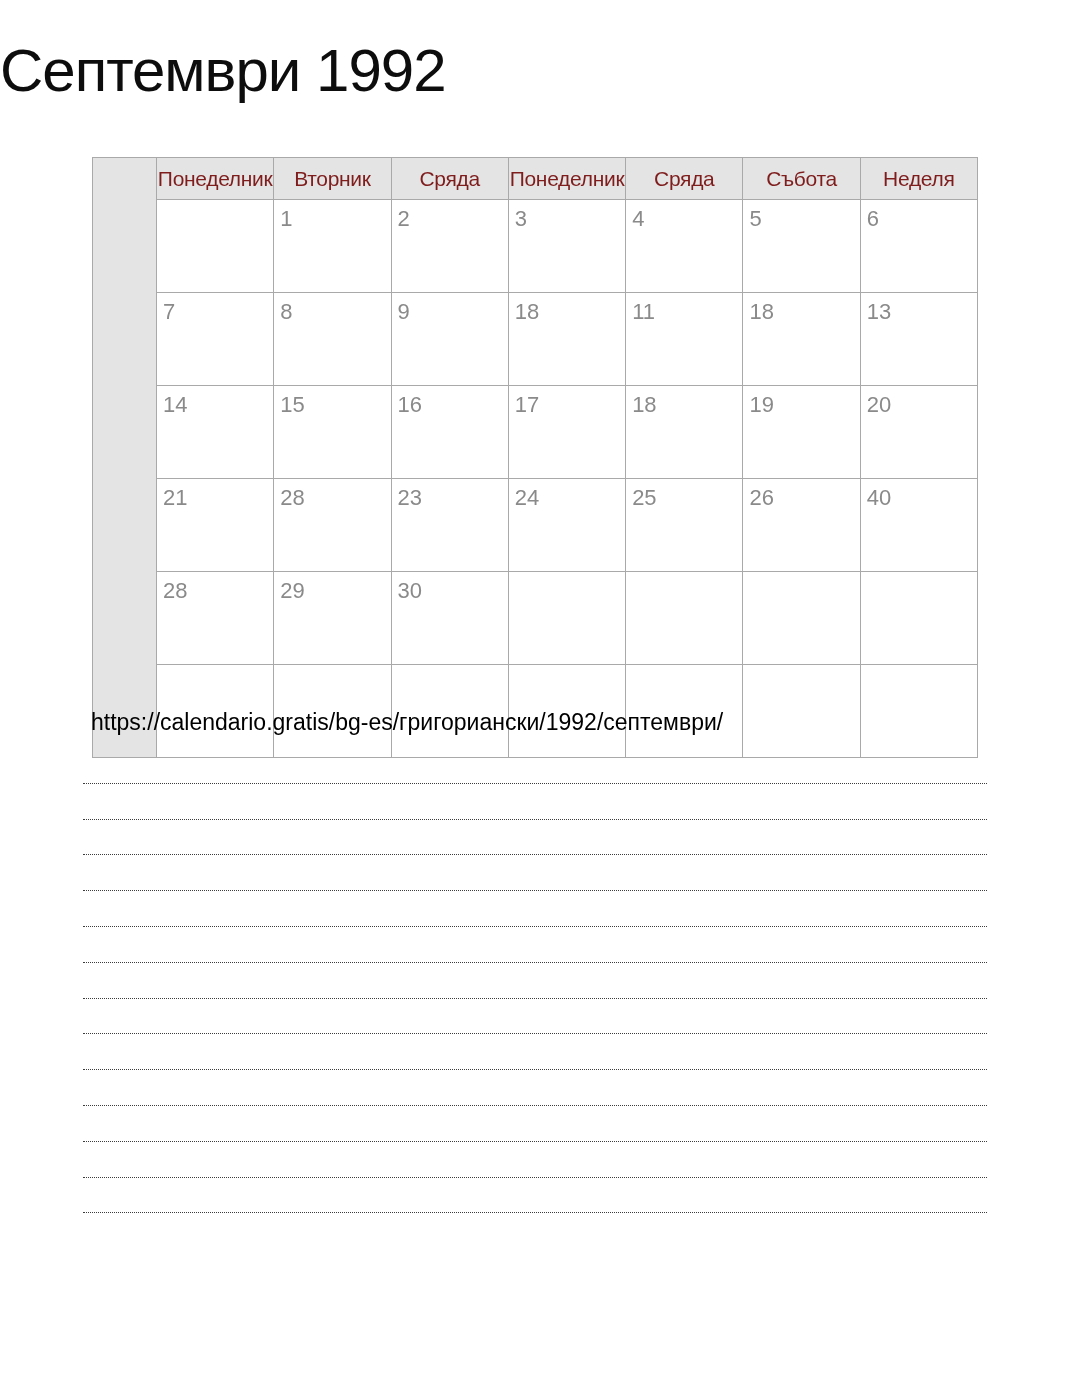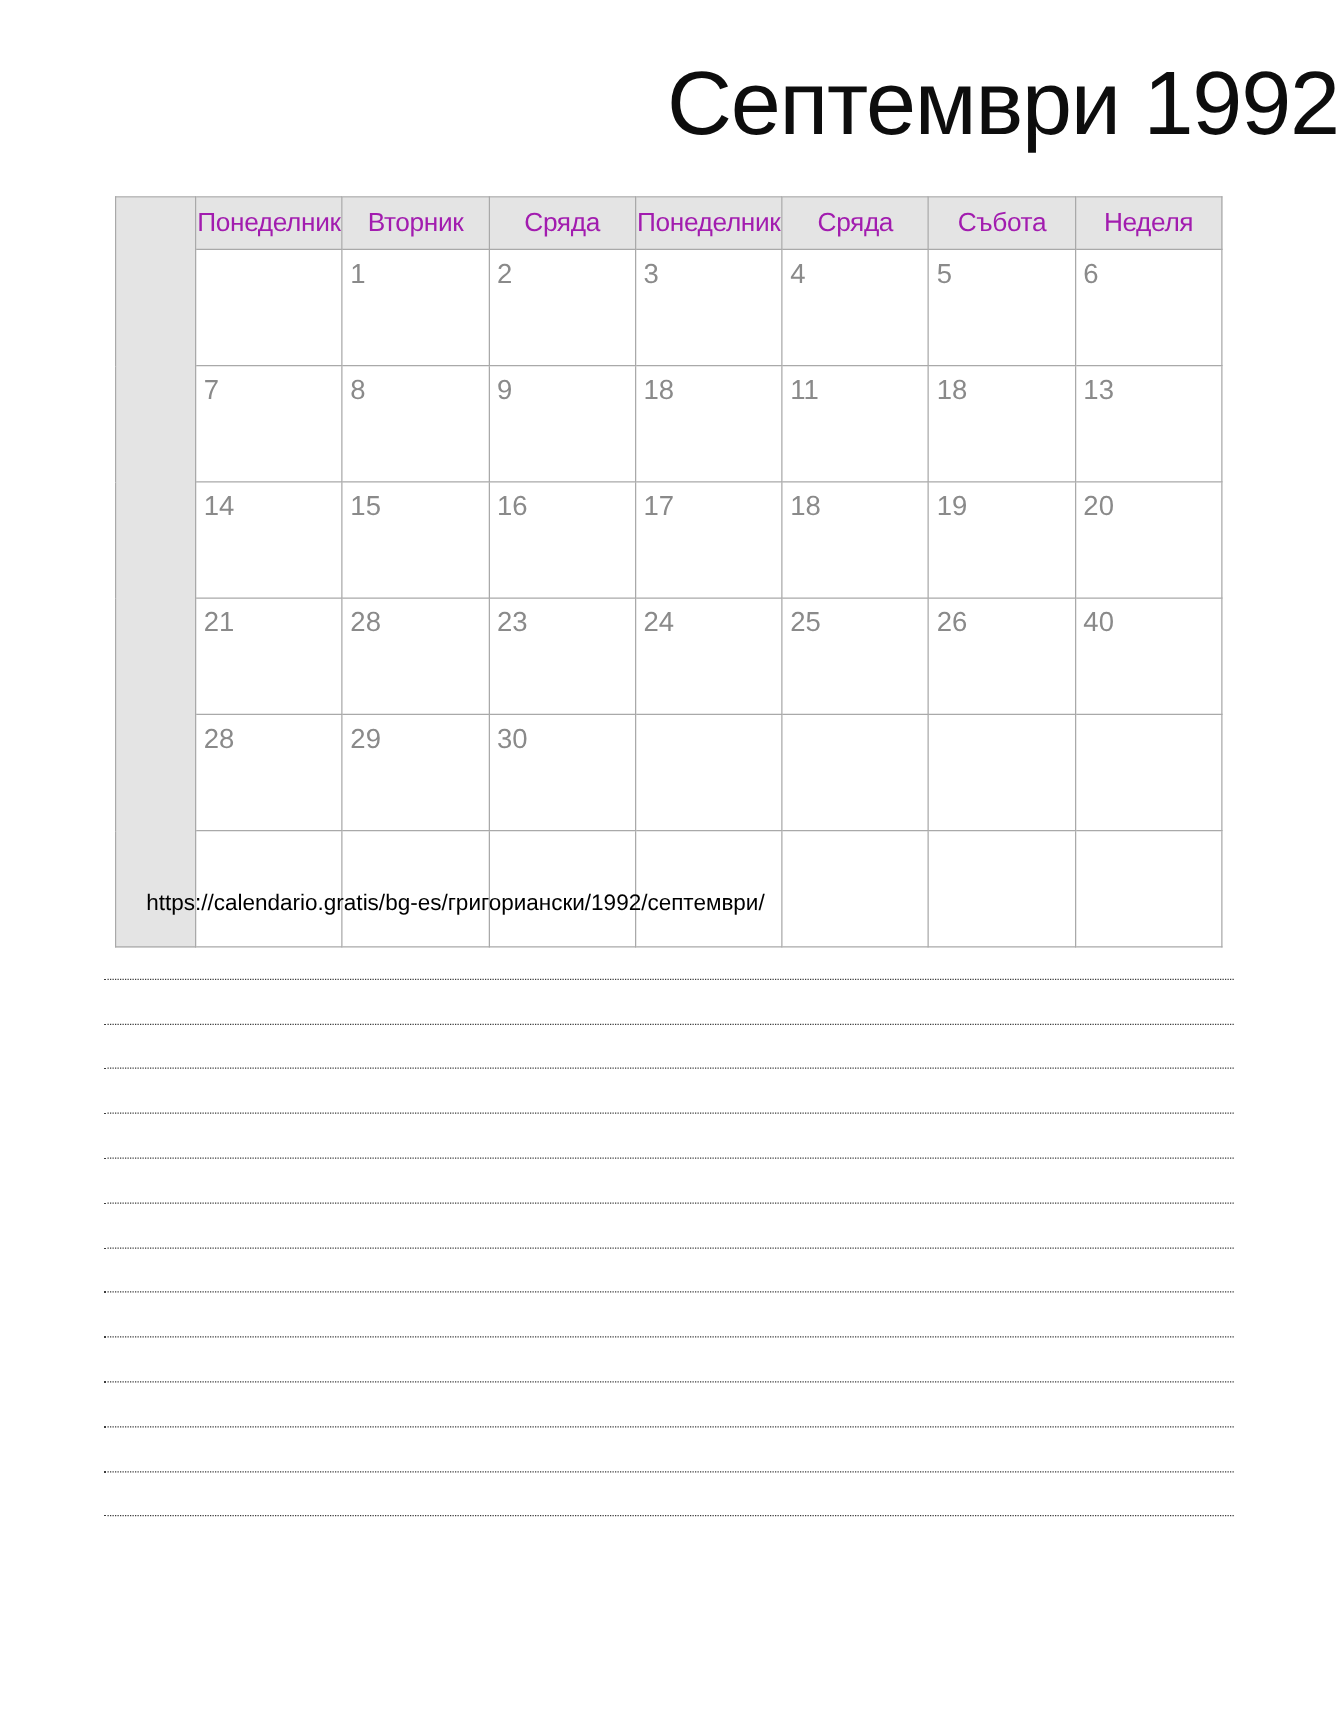--- a/index.html
+++ b/index.html
@@ -10,26 +10,26 @@
   body {
     width: 1071px;
     height: 1386px;
     position: relative;
     overflow: hidden;
     font-family: "Liberation Sans", sans-serif;
     color: #000;
   }
   .title {
     position: absolute;
-    top: 36px;
+    top: 24px;
     left: 0;
     width: 100%;
     margin: 0;
-    text-align: right;
-    font-size: 72px;
+    text-align: left;
+    font-size: 60px;
     line-height: 94px;
     font-weight: 400;
     letter-spacing: -1px;
     color: #0d0d0d;
     white-space: nowrap;
   }
   table.calendar {
     position: absolute;
     left: 92px;
     top: 157px;
@@ -44,43 +44,42 @@
   col.gutter-col { width: 64px; }
   td.gutter {
     background: #e4e4e4;
   }
   th.wd {
     background: #e4e4e4;
     height: 41px;
     font-weight: 400;
     font-size: 21px;
     letter-spacing: -0.3px;
-    color: #a21caf;
+    color: #7f1d1d;
     text-align: center;
     vertical-align: middle;
   }
   tr.week-row td.day {
     height: 85px;
     background: #ffffff;
     vertical-align: top;
     text-align: left;
     padding: 7px 0 0 6px;
     font-size: 22px;
     line-height: 24px;
     color: #8a8a8a;
   }
   .url {
     position: absolute;
     left: 91px;
     top: 713px;
-    font-size: 18px;
+    font-size: 23px;
     line-height: 18px;
     color: #000000;
     white-space: nowrap;
-    margin-left: 26px;
   }
   .notes {
     position: absolute;
     left: 83px;
     top: 748px;
     width: 904px;
   }
   .notes * , .notes { box-sizing: border-box; }
   .notes-header {
     height: 38px;

